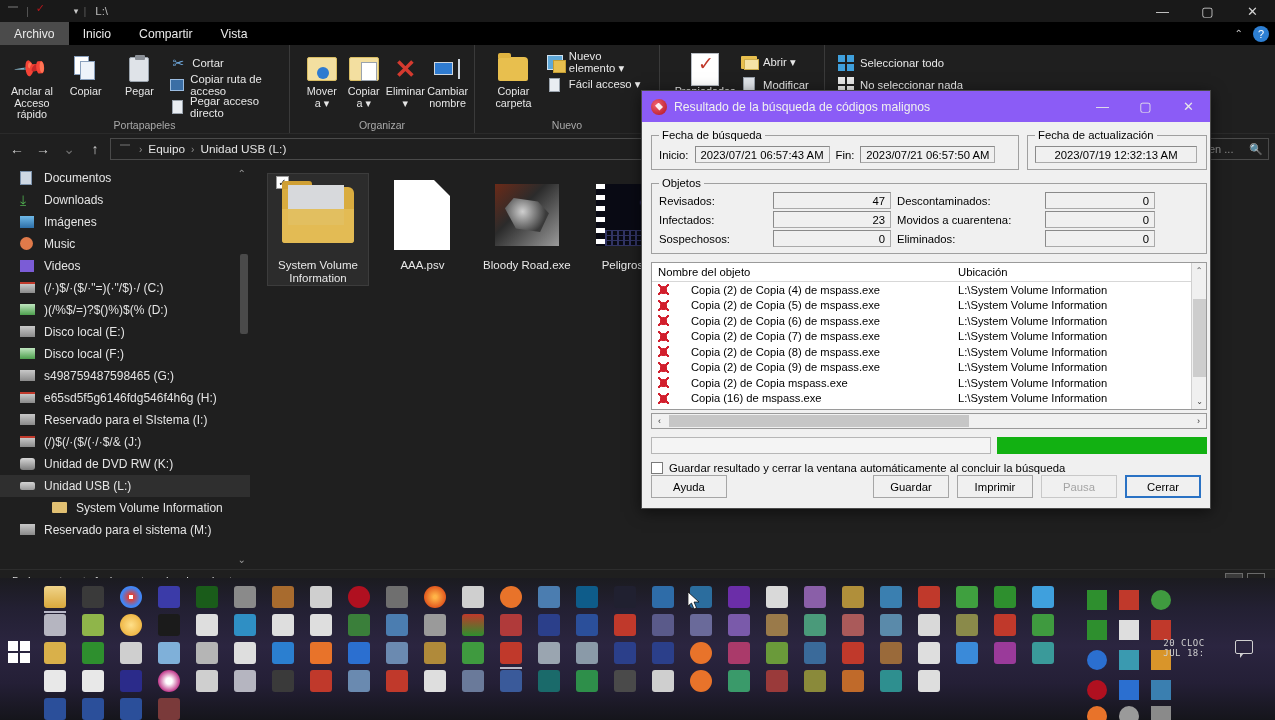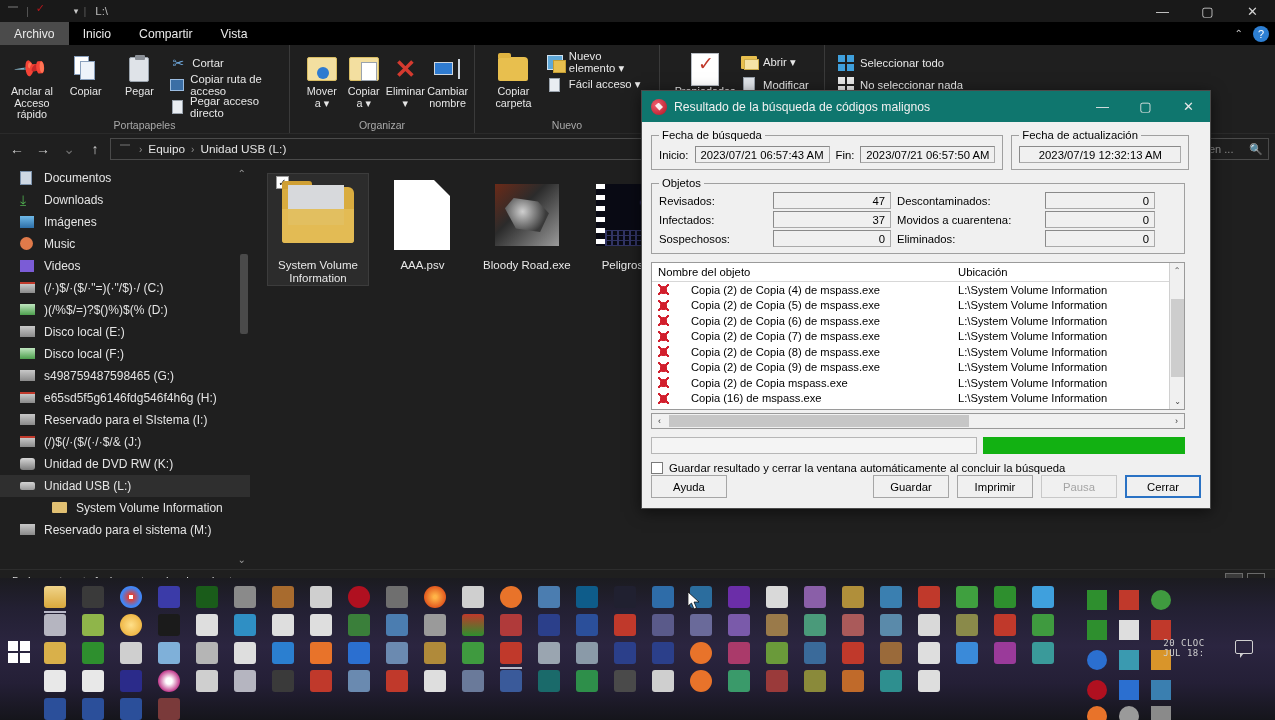--- a/index.html
+++ b/index.html
@@ -143,30 +143,30 @@
   .statusbar { height: 23px; background: #1f1f1f; border-top: 1px solid #2d2d2d;
                display: flex; align-items: center; gap: 8px; padding-left: 12px; font-size: 11.5px; color: #dcdcdc; }
   .statusbar .divider { color: #6b6b6b; }
   .statusbar .viewbtns { margin-left: auto; display: flex; gap: 4px; padding-right: 10px; }
   .viewbtn { width: 18px; height: 16px; border: 1px solid #6a6a6a; position: relative; }
   .viewbtn.active { background: #3a3a3a; }
 
   
   .dlg { position: absolute; left: 641px; top: 90px; width: 570px; height: 419px;
          background: #f0f0f0; border: 1px solid #4a4a4a; box-shadow: 0 3px 14px rgba(0,0,0,.55); }
-  .dlg-title { height: 31px; background: #0f766e; display: flex; align-items: center; padding-left: 9px; }
+  .dlg-title { height: 31px; background: #8b5cf6; display: flex; align-items: center; padding-left: 9px; }
   .dlg-title .tico { width: 16px; height: 16px; border-radius: 50%;
       background: radial-gradient(circle at 35% 35%, #f06070, #b01020); position: relative; margin-right: 7px; }
   .dlg-title .tico::after { content:""; position:absolute; left:4px; top:4px; width:8px; height:8px; background:#fff;
       clip-path: polygon(0 40%, 45% 0, 100% 55%, 55% 100%); opacity:.9; }
   .dlg-title .ttxt { color: #f0f0f0; font-size: 12.2px; }
   .dlg-title .tbtns { margin-left: auto; display: flex; }
   .dlg-title .tbtns div { width: 43px; height: 31px; display: flex; align-items: center; justify-content: center;
       color: #e8e8e8; font-size: 13px; }
-  .dlg-body { padding: 7px 25px 0 9px; color: #000; font-size: 11.3px; }
+  .dlg-body { padding: 7px 3px 0 9px; color: #000; font-size: 11.3px; }
 
   fieldset.grp { border: 1px solid #a0a0a0; margin: 0; padding: 3px 7px 6px 7px; position: relative; background: transparent; }
   fieldset.grp > legend { font-size: 11.3px; padding: 0 3px; color: #000; }
   .rowline { display: flex; align-items: center; gap: 6px; margin-top: 2px; }
   .lbl { font-size: 11.3px; color: #000; }
   .rofield { background: #f0f0f0; border: 1px solid #aaa; border-top-color:#8a8a8a; border-left-color:#8a8a8a;
              height: 17px; display: flex; align-items: center; justify-content: center; font-size: 11.3px; }
   .rofield.num { justify-content: flex-end; padding-right: 5px; }
 
   .objgrid { display: grid; grid-template-columns: 108px 118px 142px 110px; row-gap: 2px; column-gap: 6px; align-items: center; }
@@ -641,21 +641,21 @@
 
       <fieldset class="grp" style="margin-top:7px">
         <legend>Objetos</legend>
         <div class="objgrid">
           <span class="lbl">Revisados:</span>
           <span class="rofield num">47</span>
           <span class="lbl">Descontaminados:</span>
           <span class="rofield num">0</span>
 
           <span class="lbl">Infectados:</span>
-          <span class="rofield num">37</span>
+          <span class="rofield num">23</span>
           <span class="lbl">Movidos a cuarentena:</span>
           <span class="rofield num">0</span>
 
           <span class="lbl">Sospechosos:</span>
           <span class="rofield num">0</span>
           <span class="lbl">Eliminados:</span>
           <span class="rofield num">0</span>
         </div>
       </fieldset>
 

